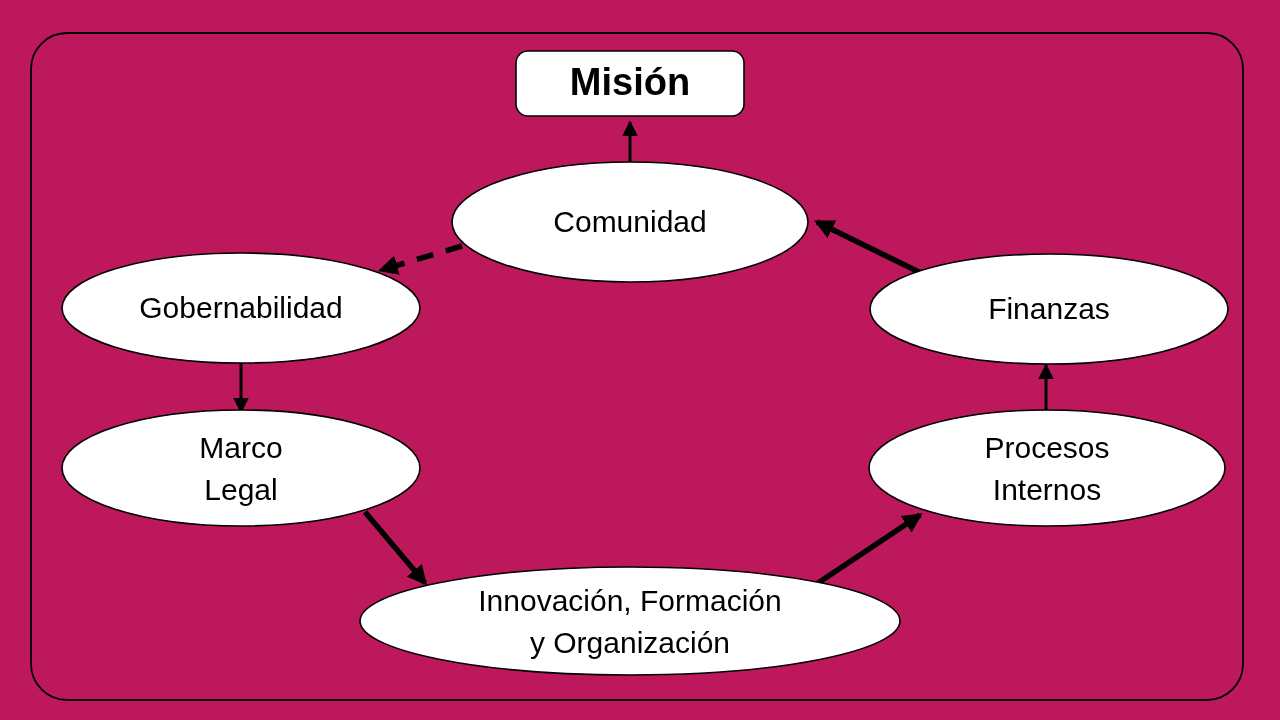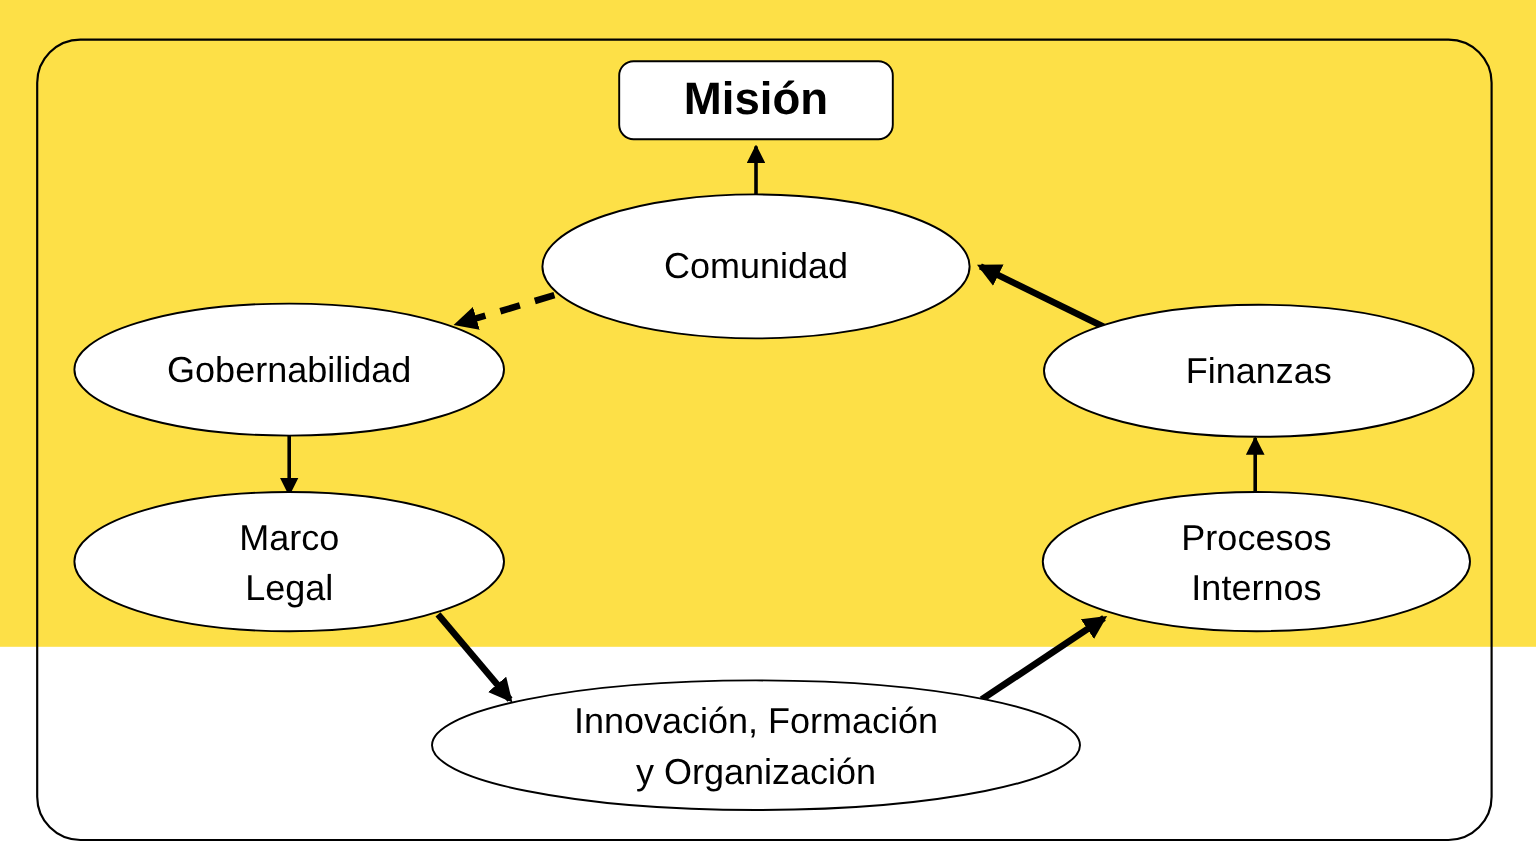--- a/index.html
+++ b/index.html
@@ -9,22 +9,22 @@
   }
   body {
     width: 1280px;
     height: 720px;
     font-family: "Liberation Sans", sans-serif;
     overflow: hidden;
   }
   #diagram-root {
     position: relative;
     width: 1280px;
-    height: 539px;
-    background: #fde047;
+    height: 720px;
+    background: #be185d;
   }
   svg#diagram-canvas {
     position: absolute;
     top: 0;
     left: 0;
     width: 1280px;
     height: 720px;
     display: block;
   }
   .node-label {

